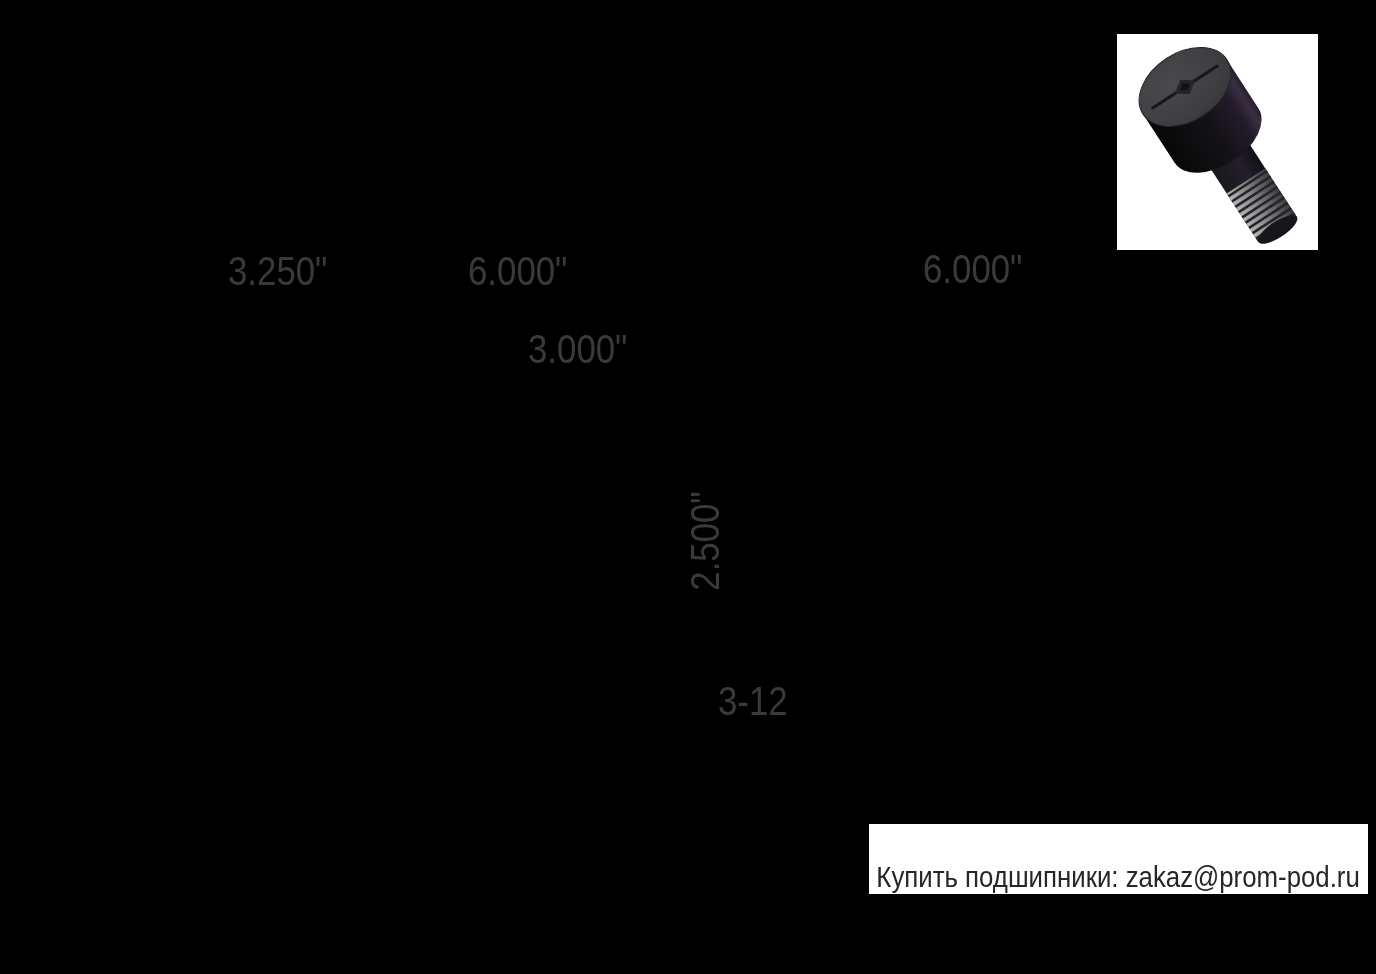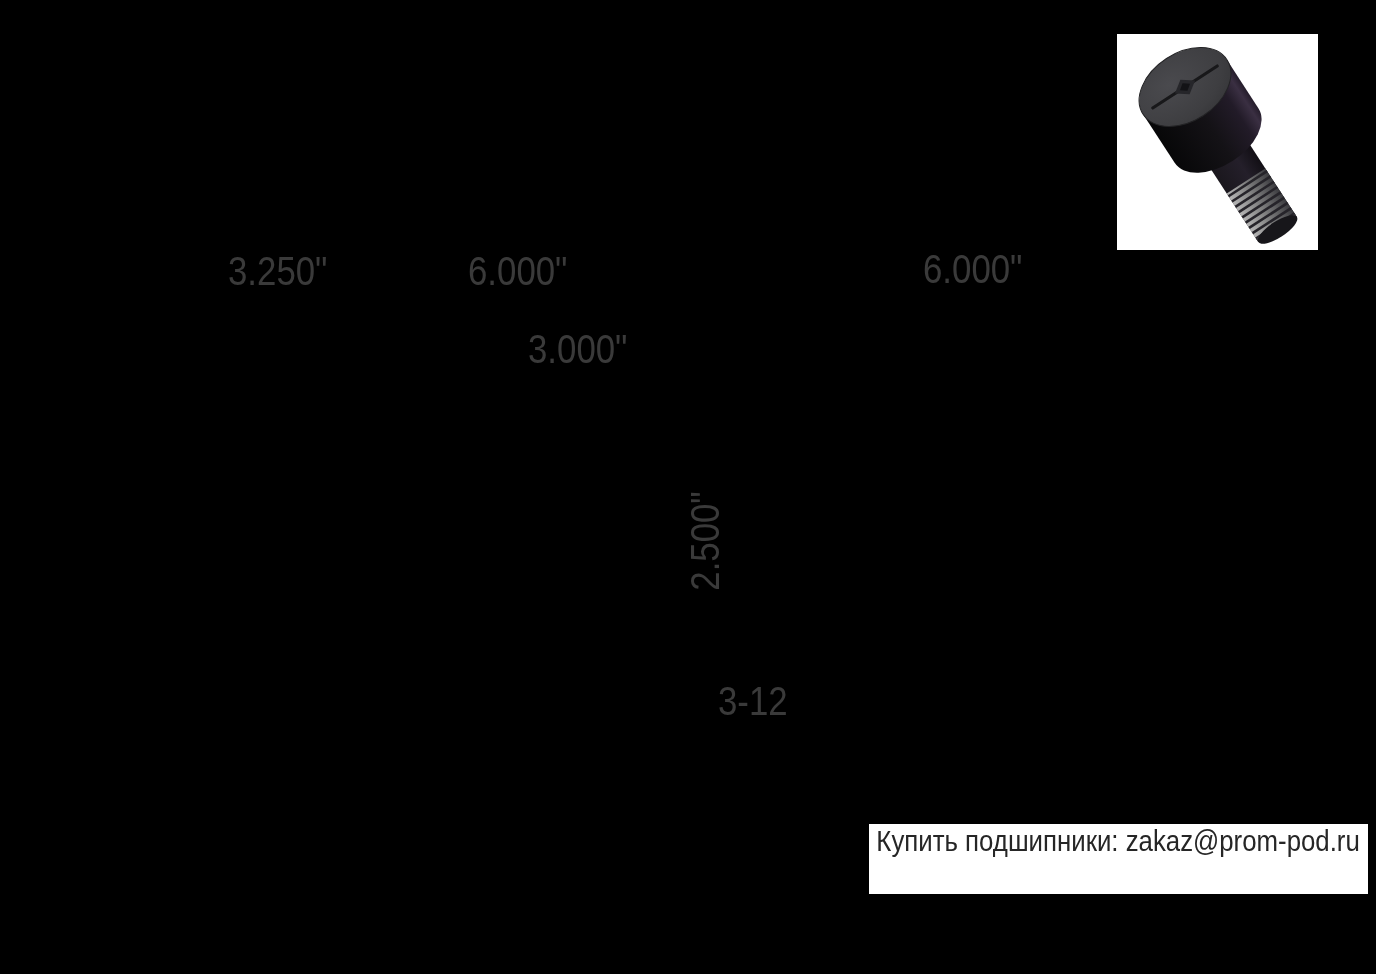--- a/index.html
+++ b/index.html
@@ -46,21 +46,21 @@
     height: 216px;
   }
   #contact-banner {
     position: absolute;
     left: 869px;
     top: 824px;
     width: 499px;
     height: 70px;
     background: #ffffff;
     display: flex;
-    align-items: flex-start;
+    align-items: flex-end;
     justify-content: center;
   }
   #contact-banner .banner-text {
     color: #262626;
     font-size: 30px;
     white-space: nowrap;
     transform: scaleX(0.86);
     transform-origin: center center;
   }
 </style>

